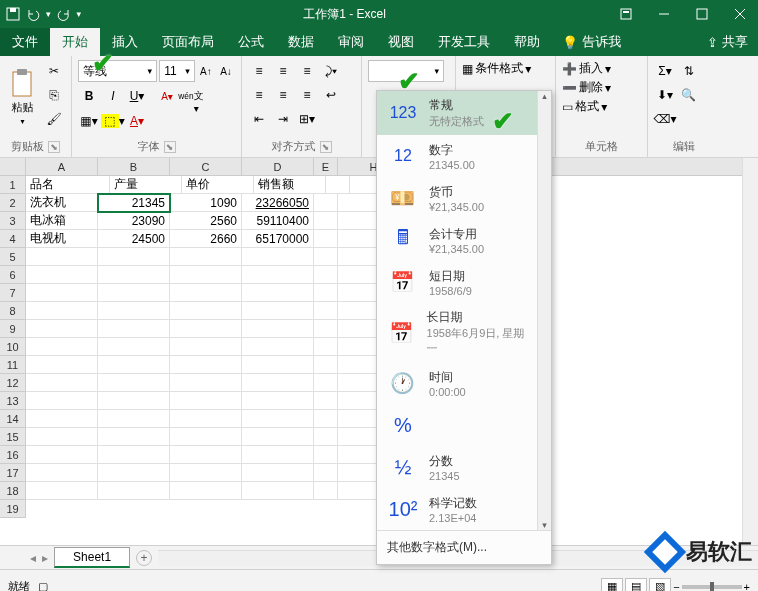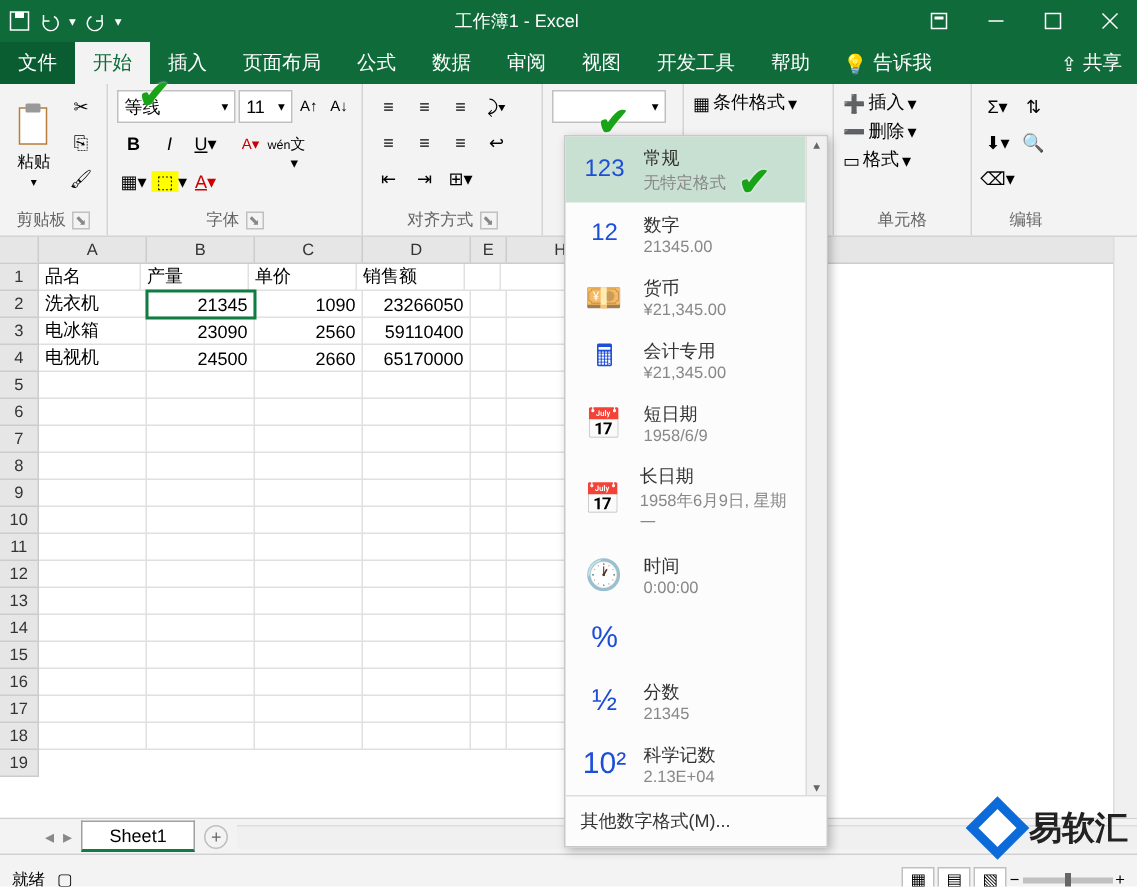--- a/index.html
+++ b/index.html
@@ -297,34 +297,34 @@
         <div class="rh">13</div>
         <div class="rh">14</div>
         <div class="rh">15</div>
         <div class="rh">16</div>
         <div class="rh">17</div>
         <div class="rh">18</div>
         <div class="rh">19</div>
       </div>
     <div class="cells" id="cells">
         <div class="crow">
-          <div class="cell" style="width: 68px;">品名</div>
+          <div class="cell" style="width: 84px;">品名</div>
           <div class="cell" style="width: 72px;">产量</div>
           <div class="cell" style="width: 72px;">单价</div>
           <div class="cell" style="width: 72px;">销售额</div>
           <div class="cell" style="width: 24px;"></div>
           <div class="cell" style="width: 72px;"></div>
           <div class="cell" style="width: 72px;"></div>
           <div class="cell" style="width: 42px;"></div>
         </div>
         <div class="crow">
           <div class="cell" style="width: 72px;">洗衣机</div>
           <div class="cell num sel" style="width: 72px;">21345</div>
           <div class="cell num" style="width: 72px;">1090</div>
-          <div class="cell num" style="width: 72px;">23266050</div>
+          <div class="cell num" style="width: 72px; text-decoration: underline;">23266050</div>
           <div class="cell" style="width: 24px;"></div>
           <div class="cell" style="width: 72px;"></div>
           <div class="cell" style="width: 72px;"></div>
           <div class="cell" style="width: 42px;"></div>
         </div>
         <div class="crow">
           <div class="cell" style="width: 72px;">电冰箱</div>
           <div class="cell num" style="width: 72px;">23090</div>
           <div class="cell num" style="width: 72px;">2560</div>
           <div class="cell num" style="width: 72px;">59110400</div>

